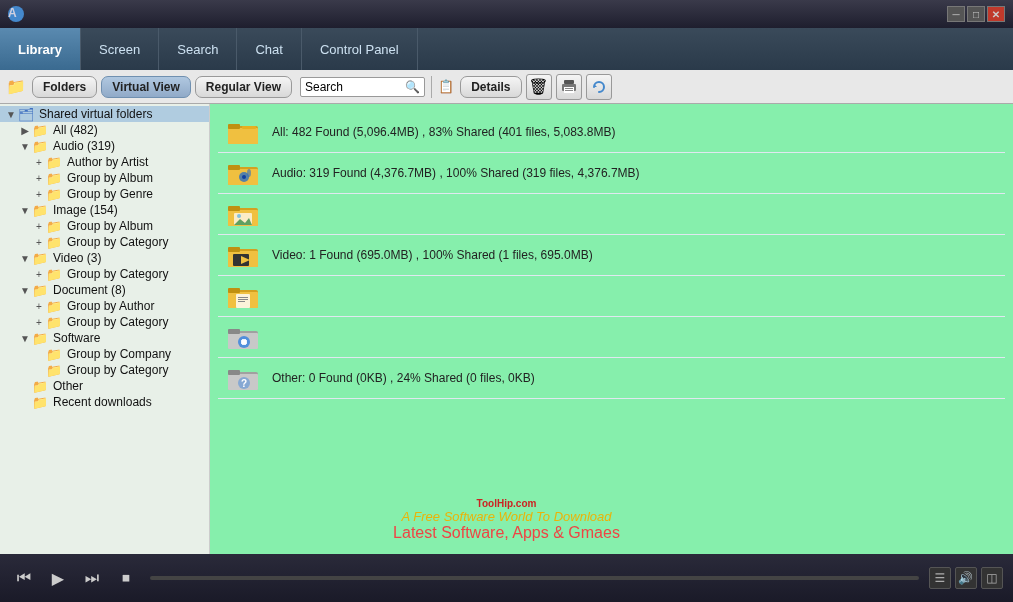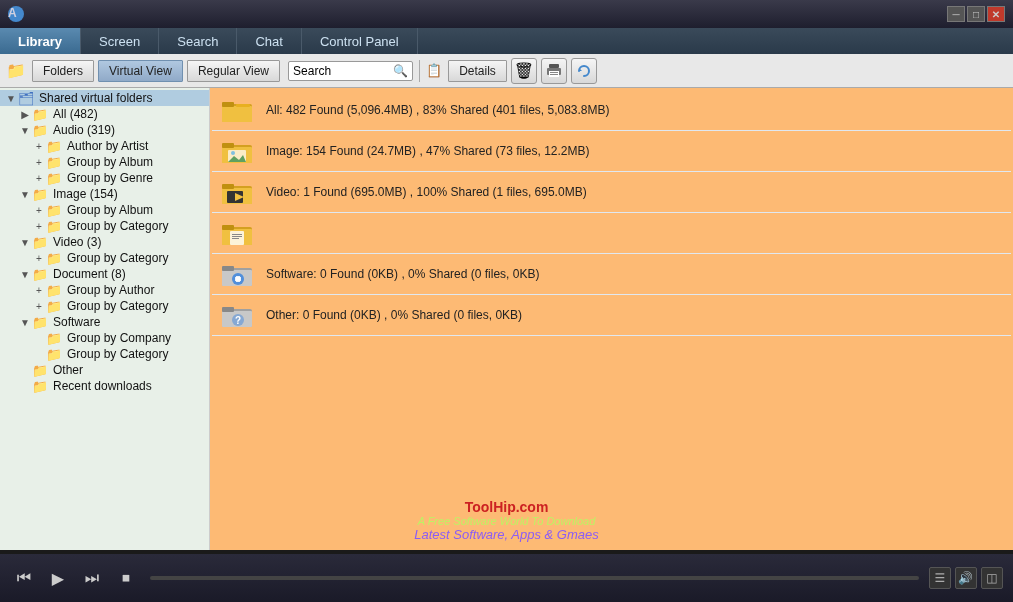--- a/index.html
+++ b/index.html
@@ -22,21 +22,21 @@
     #window-controls { display: flex; gap: 2px; }
     .win-btn {
       width: 18px; height: 16px; background: #555; border: 1px solid #777; color: #ccc;
       font-size: 10px; cursor: pointer; display: flex; align-items: center; justify-content: center;
     }
     .win-btn.close { background: #c0392b; }
 
     
     #menu-bar {
       background: linear-gradient(to bottom, #3a4a5a, #2a3a4a);
-      height: 26px;
+      height: 42px;
       display: flex;
       align-items: stretch;
     }
     .menu-tab {
       padding: 0 18px;
       display: flex;
       align-items: center;
       color: #cce0f0;
       cursor: pointer;
       font-size: 13px;
@@ -55,24 +55,25 @@
       display: flex;
       align-items: center;
       padding: 0 6px;
       gap: 4px;
       border-bottom: 1px solid #aaa;
     }
     .toolbar-btn {
       padding: 3px 10px;
       background: linear-gradient(to bottom, #f5f5f5, #d8d8d8);
       border: 1px solid #999;
-      border-radius: 1px;
+      border-radius: 7px;
       cursor: pointer;
       font-size: 12px;
       color: #222;
+      font-weight: bold;
     }
     .toolbar-btn.active { background: linear-gradient(to bottom, #b0c8e0, #90aac8); border-color: #7090b0; }
     #search-box {
       display: flex;
       align-items: center;
       background: white;
       border: 1px solid #999;
       border-radius: 2px;
       padding: 2px 4px;
       margin-left: 4px;
@@ -120,23 +121,23 @@
       width: 18px; height: 14px; margin-right: 3px; flex-shrink: 0; font-size: 13px;
     }
     .folder-yellow { color: #d4a020; }
     .folder-blue { color: #4070c0; }
     .tree-indent1 { padding-left: 18px; }
     .tree-indent2 { padding-left: 32px; }
 
     
     #right-panel {
       flex: 1;
-      background: #fdba74;
+      background: #86efac;
       overflow-y: auto;
-      padding: 2px;
+      padding: 8px;
     }
     .folder-row {
       display: flex;
       align-items: center;
       padding: 6px 8px;
       border-bottom: 1px solid #e0e8f0;
       cursor: pointer;
       color: #111;
     }
     .folder-row-icon {
@@ -148,23 +149,23 @@
 
     
     #watermark {
       position: absolute;
       bottom: 60px;
       left: 50%;
       transform: translateX(-50%);
       text-align: center;
       pointer-events: none;
     }
-    #watermark .wm-line1 { color: #cc2222; font-size: 14px; font-weight: bold; }
-    #watermark .wm-line2 { color: #bef264; font-size: 11px; font-style: italic; }
-    #watermark .wm-line3 { color: #8b5cf6; font-size: 13px; font-style: italic; }
+    #watermark .wm-line1 { color: #cc2222; font-size: 10px; font-weight: bold; }
+    #watermark .wm-line2 { color: #eab308; font-size: 13px; font-style: italic; }
+    #watermark .wm-line3 { color: #ef4444; font-size: 16px; }
 
     
     #player-bar {
       background: linear-gradient(to bottom, #2a2a3a, #1a1a28);
       height: 48px;
       display: flex;
       align-items: center;
       padding: 0 10px;
       gap: 6px;
       position: absolute;
@@ -366,33 +367,45 @@
         <svg viewBox="0 0 32 28" xmlns="http://www.w3.org/2000/svg">
           <rect x="0" y="8" width="30" height="18" rx="2" fill="#d4a020"></rect>
           <rect x="0" y="10" width="30" height="16" rx="1" fill="#f0c040"></rect>
           <rect x="0" y="6" width="12" height="5" rx="1" fill="#c09010"></rect>
           <rect x="14" y="8" width="14" height="3" rx="1" fill="#e8b020"></rect>
         </svg>
       </div>
       <span class="folder-row-text">All: 482 Found (5,096.4MB) , 83% Shared (401 files, 5,083.8MB)</span>
     </div>
 
+    <div class="folder-row">
+      <div class="folder-row-icon">
+        <svg viewBox="0 0 32 28" xmlns="http://www.w3.org/2000/svg">
+          <rect x="0" y="8" width="30" height="18" rx="2" fill="#d4a020"></rect>
+          <rect x="0" y="10" width="30" height="16" rx="1" fill="#f0c040"></rect>
+          <rect x="0" y="6" width="12" height="5" rx="1" fill="#c09010"></rect>
+          <circle cx="16" cy="18" r="5" fill="#3070c0" opacity="0.8"></circle>
+          <circle cx="16" cy="18" r="2" fill="#1040a0"></circle>
+          <ellipse cx="21" cy="14" rx="2" ry="4" fill="#3070c0" opacity="0.6"></ellipse>
+        </svg>
+      </div>
+      <span class="folder-row-text">Audio: 319 Found (4,376.7MB) , 100% Shared (319 files, 4,376.7MB)</span>
+    </div>
 
     <div class="folder-row">
       <div class="folder-row-icon">
         <svg viewBox="0 0 32 28" xmlns="http://www.w3.org/2000/svg">
           <rect x="0" y="8" width="30" height="18" rx="2" fill="#d4a020"></rect>
           <rect x="0" y="10" width="30" height="16" rx="1" fill="#f0c040"></rect>
           <rect x="0" y="6" width="12" height="5" rx="1" fill="#c09010"></rect>
           <rect x="6" y="13" width="18" height="12" rx="1" fill="white" opacity="0.7"></rect>
           <circle cx="11" cy="16" r="2" fill="#80c0e0"></circle>
           <path d="M6 25 L12 19 L17 23 L21 18 L24 25 Z" fill="#60a060"></path>
         </svg>
       </div>
-      <span class="folder-row-text">Image: 154 Found (24.7MB) , 47% Shared (73 files, 12.2MB)</span>
     </div>
 
     <div class="folder-row">
       <div class="folder-row-icon">
         <svg viewBox="0 0 32 28" xmlns="http://www.w3.org/2000/svg">
           <rect x="0" y="8" width="30" height="18" rx="2" fill="#d4a020"></rect>
           <rect x="0" y="10" width="30" height="16" rx="1" fill="#f0c040"></rect>
           <rect x="0" y="6" width="12" height="5" rx="1" fill="#c09010"></rect>
           <rect x="5" y="13" width="16" height="12" rx="1" fill="#333"></rect>
           <polygon points="13,15 13,23 22,19" fill="#f0c040"></polygon>
@@ -420,34 +433,33 @@
         <svg viewBox="0 0 32 28" xmlns="http://www.w3.org/2000/svg">
           <rect x="0" y="8" width="30" height="18" rx="2" fill="#a0a0a0"></rect>
           <rect x="0" y="10" width="30" height="16" rx="1" fill="#c8c8c8"></rect>
           <rect x="0" y="6" width="12" height="5" rx="1" fill="#888"></rect>
           <circle cx="16" cy="19" r="6" fill="#4488dd" opacity="0.9"></circle>
           <circle cx="16" cy="19" r="3" fill="white" opacity="0.5"></circle>
           <rect x="14" y="16" width="4" height="6" fill="white" opacity="0.8"></rect>
           <rect x="13" y="17" width="6" height="4" fill="white" opacity="0.8"></rect>
         </svg>
       </div>
-      <span class="folder-row-text">Software: 0 Found (0KB) , 0% Shared (0 files, 0KB)</span>
     </div>
 
     <div class="folder-row">
       <div class="folder-row-icon">
         <svg viewBox="0 0 32 28" xmlns="http://www.w3.org/2000/svg">
           <rect x="0" y="8" width="30" height="18" rx="2" fill="#a0a0a0"></rect>
           <rect x="0" y="10" width="30" height="16" rx="1" fill="#c8c8c8"></rect>
           <rect x="0" y="6" width="12" height="5" rx="1" fill="#888"></rect>
           <circle cx="16" cy="19" r="6" fill="#4488dd" opacity="0.5"></circle>
           <text x="13" y="23" font-size="10" fill="white" font-weight="bold">?</text>
         </svg>
       </div>
-      <span class="folder-row-text">Other: 0 Found (0KB) , 0% Shared (0 files, 0KB)</span>
+      <span class="folder-row-text">Other: 0 Found (0KB) , 24% Shared (0 files, 0KB)</span>
     </div>
 
   </div>
 </div>
 
 <div id="watermark">
   <div class="wm-line1">ToolHip.com</div>
   <div class="wm-line2">A Free Software World To Download</div>
   <div class="wm-line3">Latest Software, Apps &amp; Gmaes</div>
 </div>

